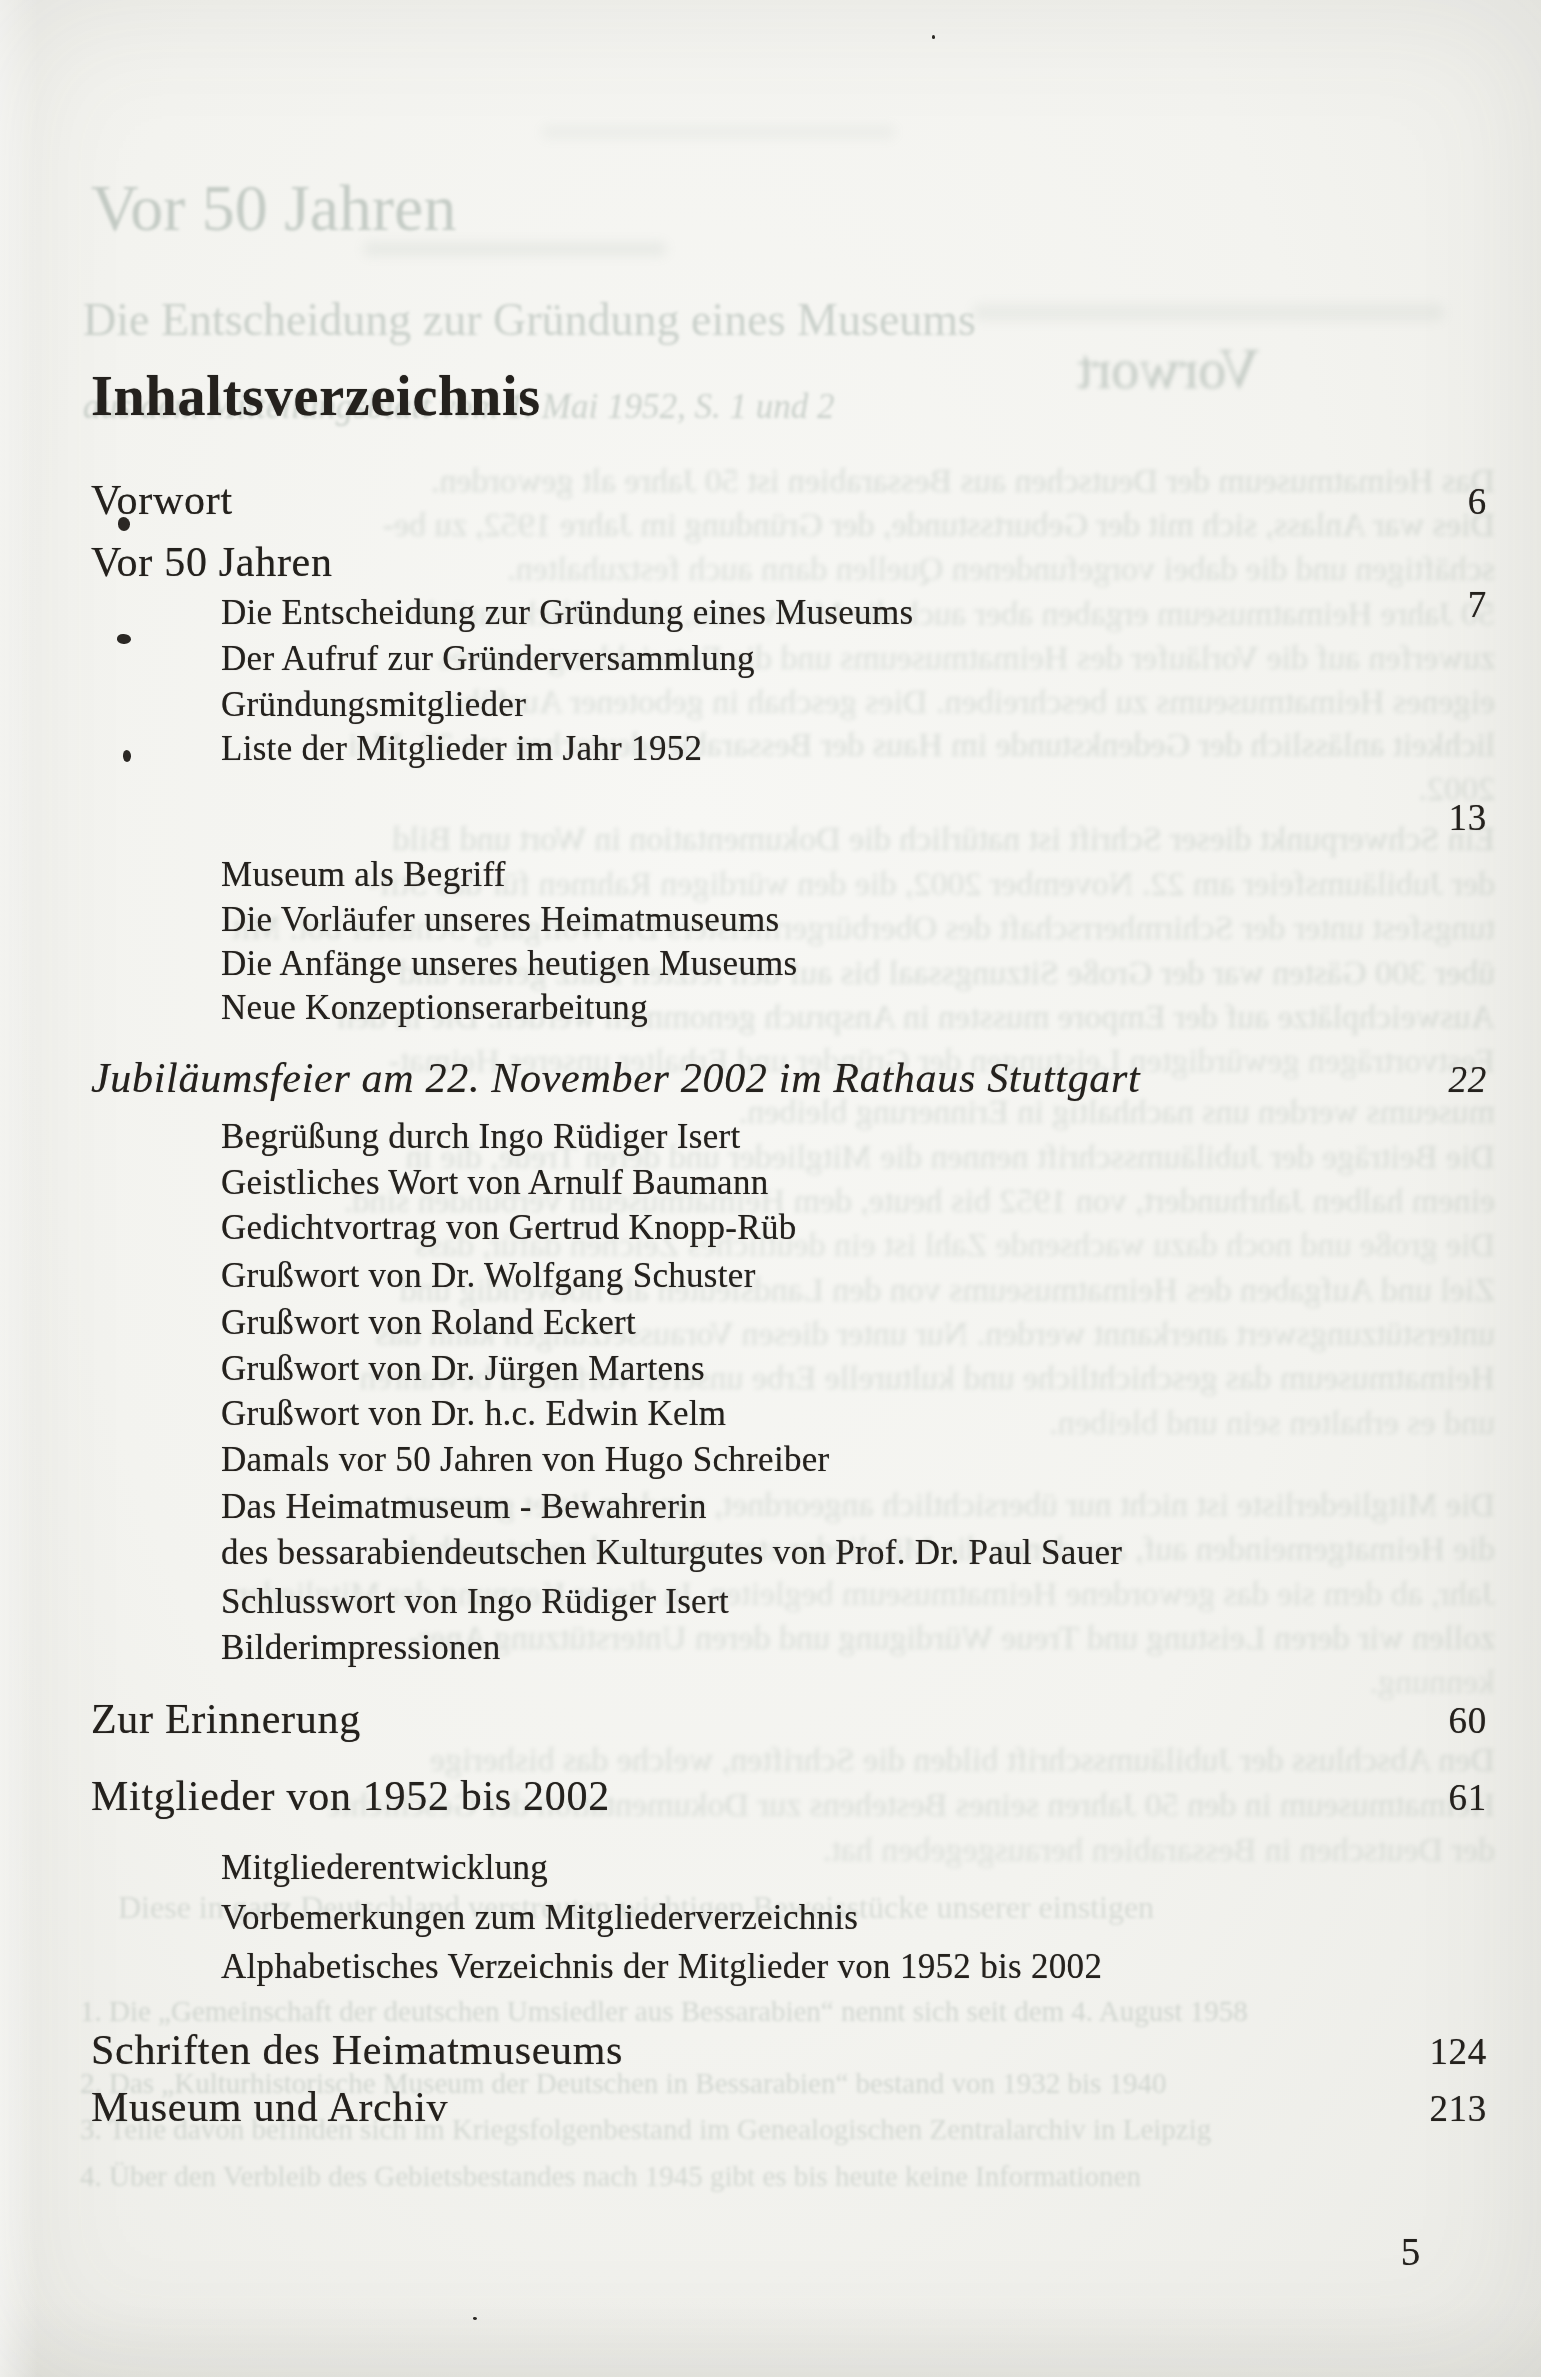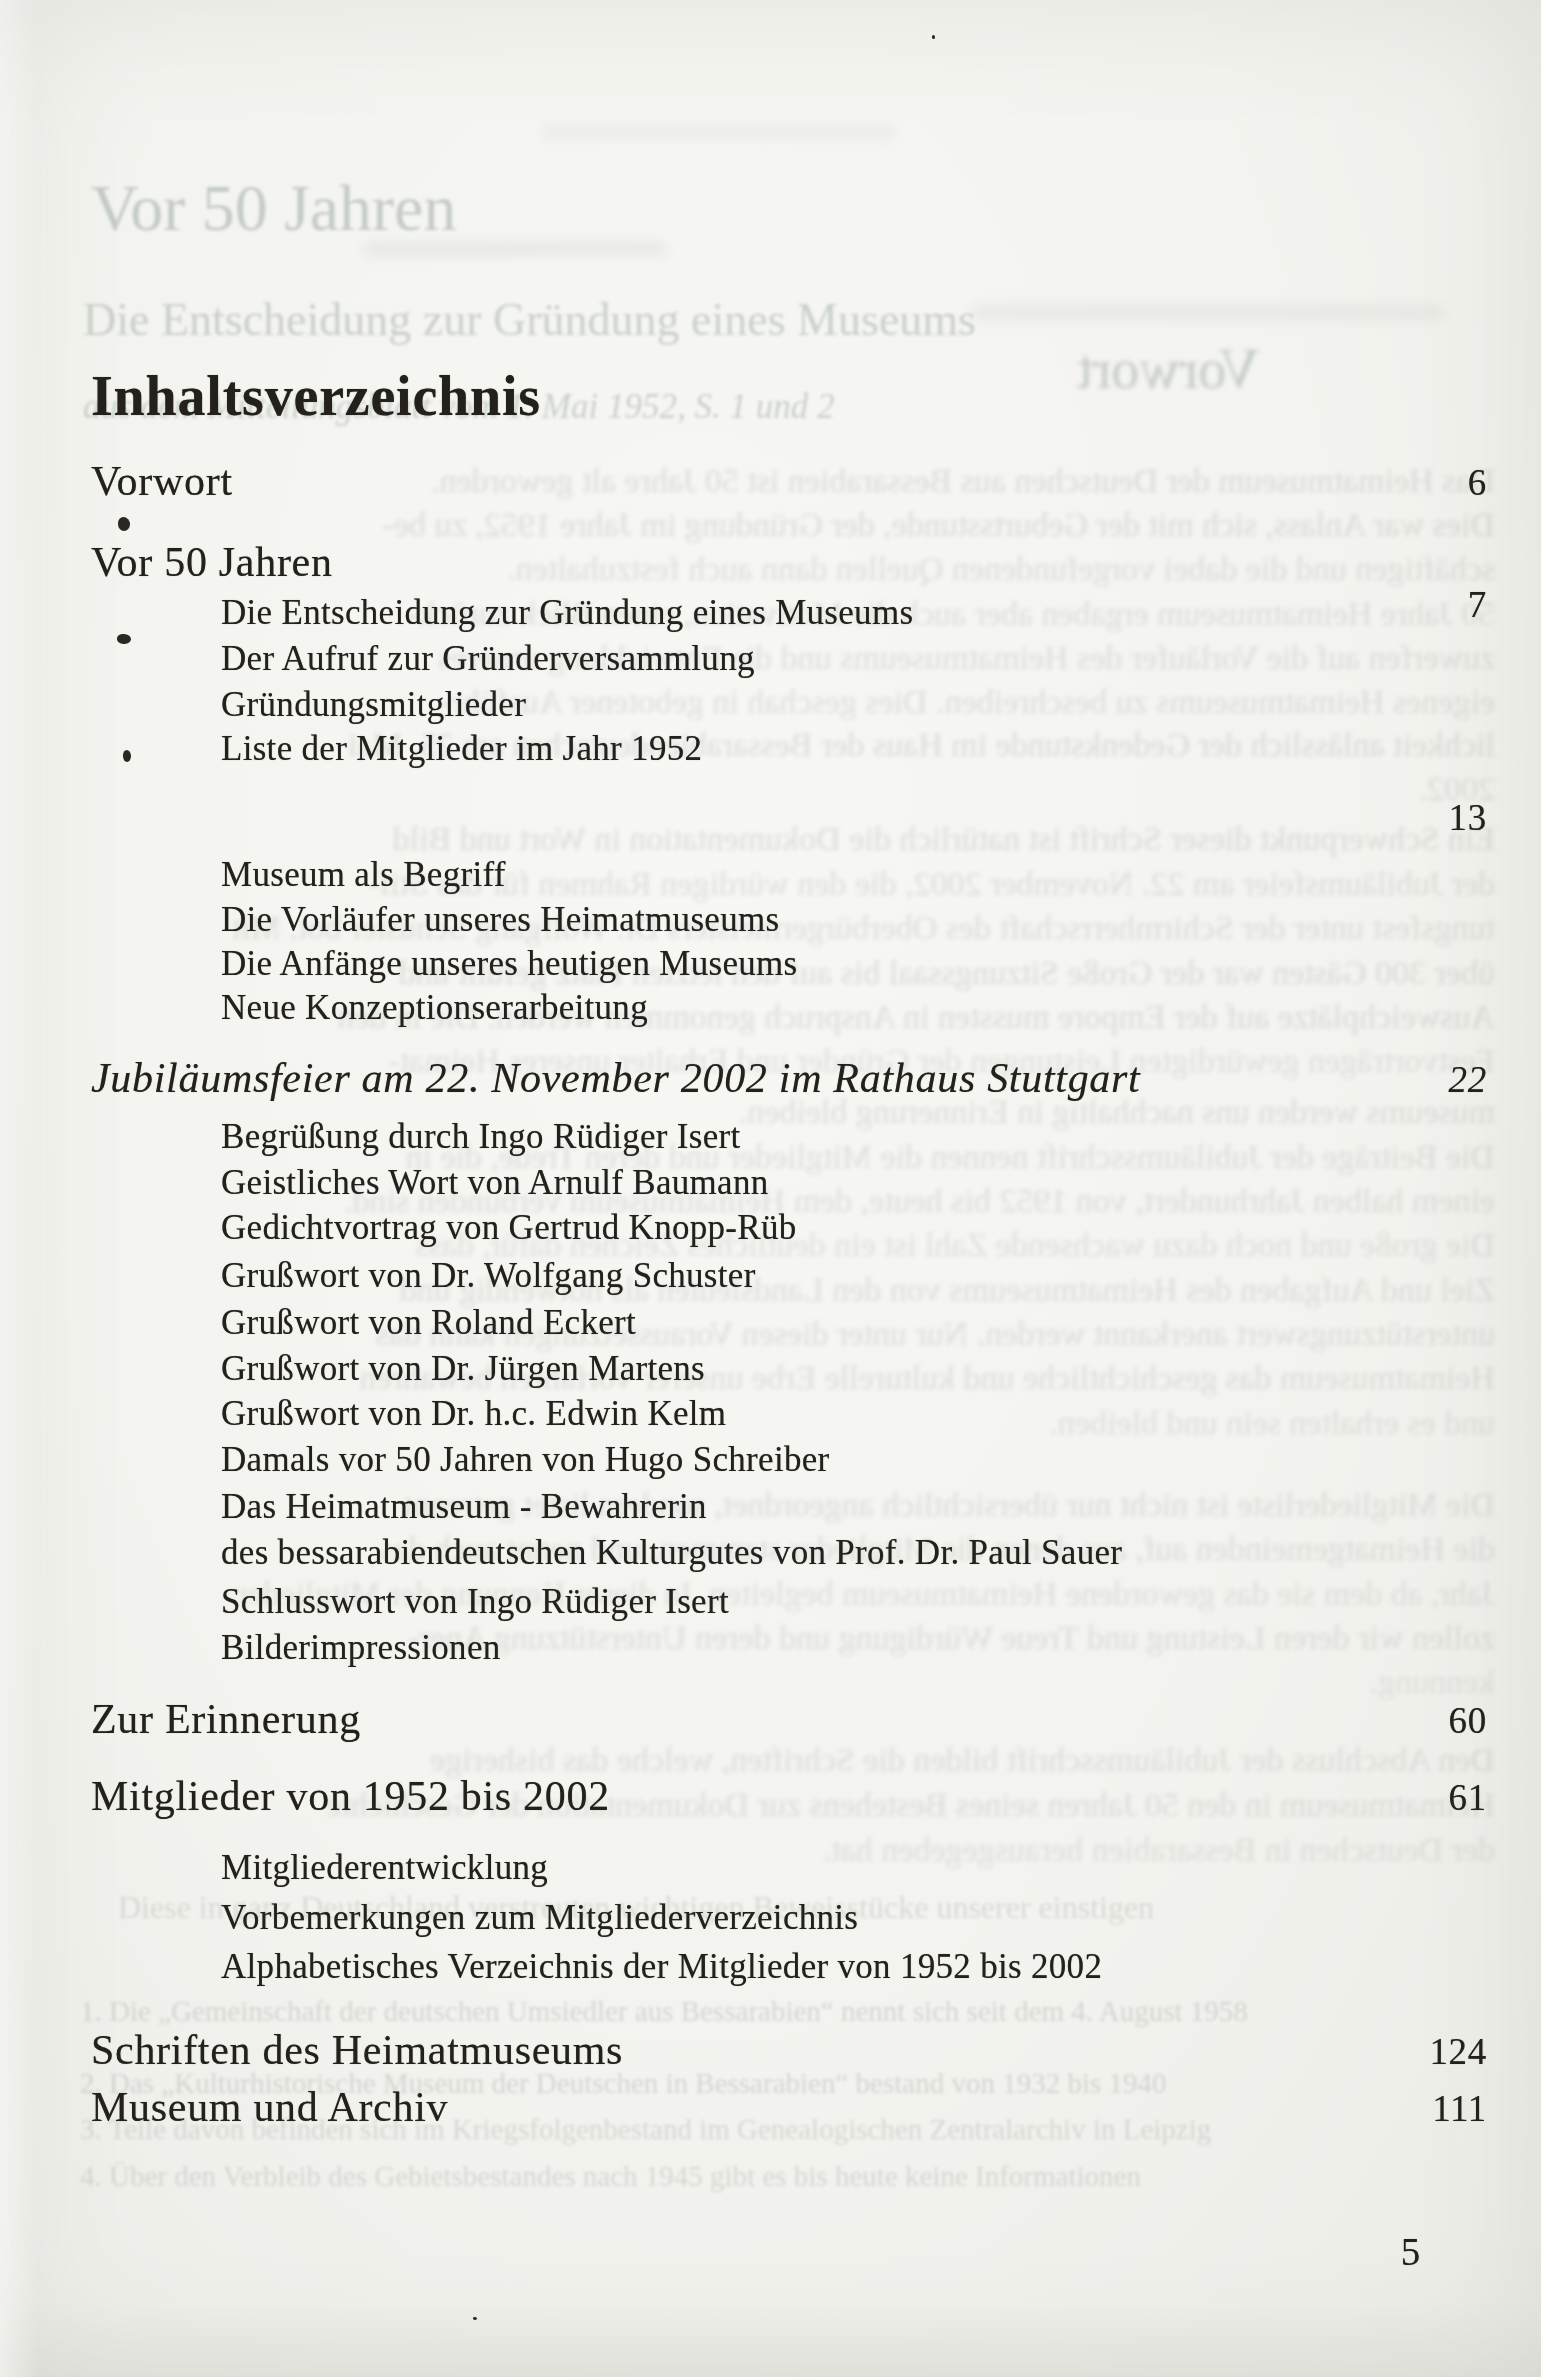--- a/index.html
+++ b/index.html
@@ -105,21 +105,21 @@
       <div class="smudge" style="left: 972px; top: 304px; width: 473px; height: 17px; opacity: 0.1;"></div>
       <div class="smudge" style="left: 541px; top: 125px; width: 355px; height: 13.5px; opacity: 0.08;"></div>
       <div class="speck" style="left: 118px; top: 517px; width: 12px; height: 13.5px;"></div>
       <div class="speck" style="left: 117px; top: 634px; width: 13.5px; height: 10px;"></div>
       <div class="speck" style="left: 123px; top: 750px; width: 8.4px; height: 12px;"></div>
       <div class="speck" style="left: 932px; top: 35px; width: 3.4px; height: 4.2px;"></div>
       <div class="speck" style="left: 473px; top: 2317px; width: 4.2px; height: 3.4px;"></div>
     </div>
   <h1 class="toc-title">Inhaltsverzeichnis</h1>
   <div id="toc-rows">
-      <div class="toc-row level1" style="top: 459px;">
+      <div class="toc-row level1" style="top: 478px;">
         <span class="label">Vorwort</span>
         <span class="pg">6</span>
       </div>
       <div class="toc-row level1" style="top: 540px; flex-direction: column;">
         <span class="label">Vor 50 Jahren</span>
         <span class="pg">7</span>
       </div>
       <div class="toc-row level2" style="top: 594px;">
         <span class="label">Die Entscheidung zur Gründung eines Museums</span>
       </div>
@@ -204,18 +204,18 @@
       </div>
       <div class="toc-row level2" style="top: 1948px;">
         <span class="label">Alphabetisches Verzeichnis der Mitglieder von 1952 bis 2002</span>
       </div>
       <div class="toc-row level1" style="top: 2028px;">
         <span class="label">Schriften des Heimatmuseums</span>
         <span class="pg">124</span>
       </div>
       <div class="toc-row level1" style="top: 2085px;">
         <span class="label">Museum und Archiv</span>
-        <span class="pg">111</span>
+        <span class="pg">213</span>
       </div>
     </div>
   <div class="page-number">5</div>
 </div>
 
 
 </body></html>

